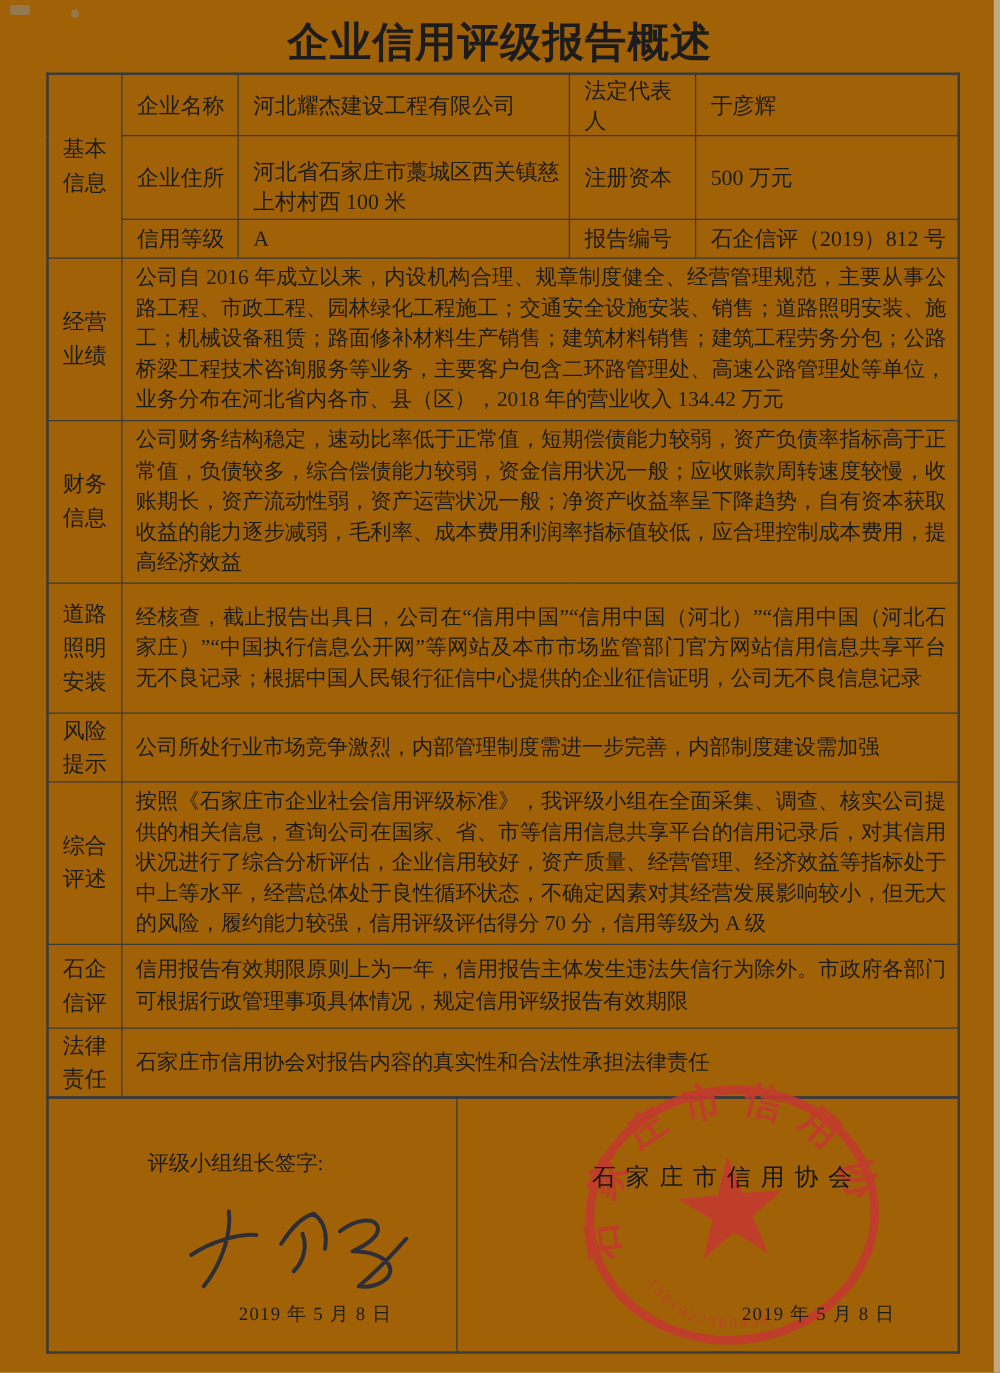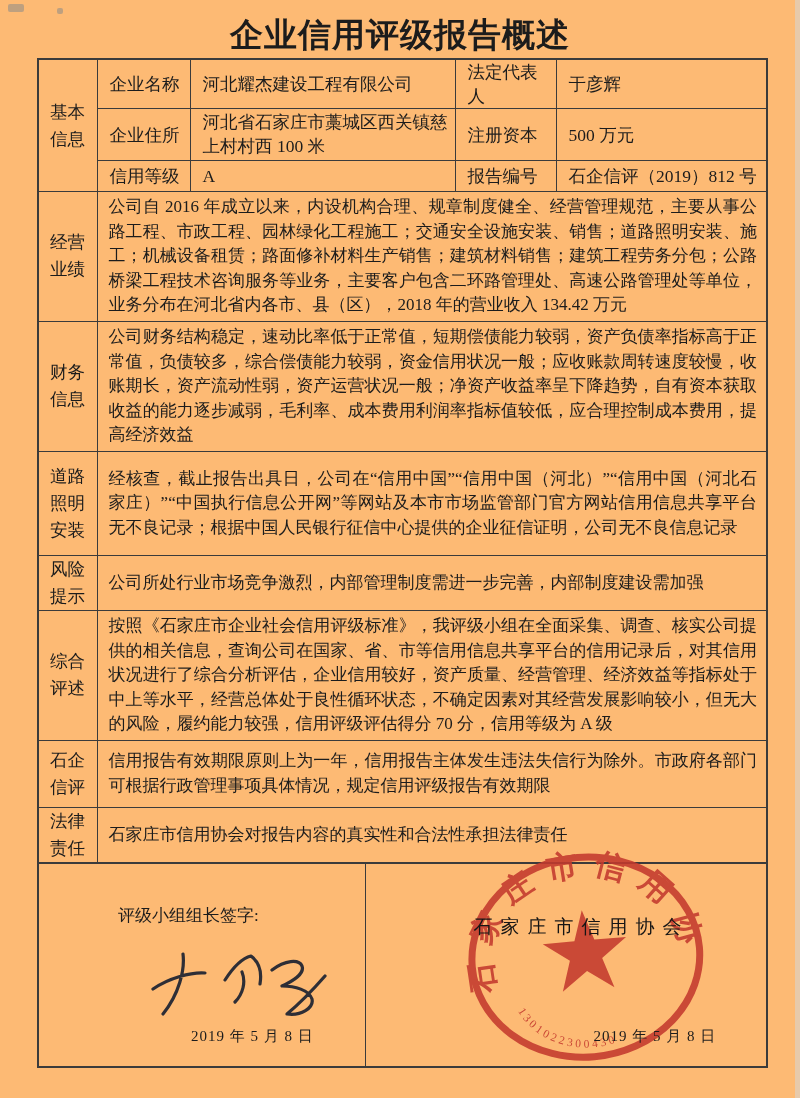--- a/index.html
+++ b/index.html
@@ -1,25 +1,25 @@
 <!DOCTYPE html>
 <html><head>
 <meta charset="utf-8">
 <style>
   html,body{margin:0;padding:0;}
   body{background:#e9e7e3;font-family:"Liberation Serif","DejaVu Serif",serif;}
-  .page{position:relative;width:800px;height:1098px;margin:0 auto;background:#fdba74;color:#1c1c1c;overflow:hidden;}
+  .page{position:relative;width:800px;height:1098px;margin:0 auto;background:#a16207;color:#1c1c1c;overflow:hidden;}
   .speck{position:absolute;background:#8a8a88;opacity:.55;border-radius:2px;}
   .edge-shade{position:absolute;right:0;top:0;width:5px;height:100%;background:#d9d6d0;opacity:.6;}
   .title{margin:0;padding-top:12px;height:46px;line-height:46px;text-align:center;
          font-size:33px;font-weight:bold;letter-spacing:1px;}
   .tbl{border-collapse:collapse;table-layout:fixed;width:729px;margin-left:37px;
        border:2px solid #3b3b3b;}
   .tbl td{border:1px solid #3b3b3b;vertical-align:middle;overflow:visible;}
-  .sec{padding:0 11px;font-size:17.5px;line-height:27px;word-break:break-all;}
+  .sec{text-align:center;padding:0 11px;font-size:17.5px;line-height:27px;word-break:break-all;}
   .fl{padding:0 4px 0 12px;font-size:17.5px;}
   .fv{padding:0 6px 0 12px;font-size:17.5px;}
   .bt{padding:3px 9px 3px 11px;font-size:17px;line-height:24.6px;text-align:justify;word-break:break-all;}
   .sig-tbl{margin-top:-2px;}
   .sig-head{text-align:center;font-size:17.5px;height:30px;}
   .sig-cell{position:relative;height:200px;}
   .leader-label{position:absolute;left:79px;top:40px;font-size:17px;}
   .hand-sig{position:absolute;left:100px;top:78px;}
   .date{position:absolute;font-size:15px;letter-spacing:1px;}
   .date-left{left:152px;top:163px;}
@@ -49,21 +49,21 @@
     <tbody>
         <tr style="height:44px">
       <td class="sec" rowspan="3">基本信息</td>
       <td class="fl">企业名称</td>
       <td class="fv">河北耀杰建设工程有限公司</td>
       <td class="fl">法定代表人</td>
       <td class="fv">于彦辉</td>
     </tr>
     <tr style="height:52px">
       <td class="fl">企业住所</td>
-      <td class="fv" style="line-height:24px;padding-top:0;padding-bottom:2px;margin-top:31px;">河北省石家庄市藁城区西关镇慈上村村西 100 米</td>
+      <td class="fv" style="line-height:24px;padding-top:16px;padding-bottom:2px;margin-top:31px;">河北省石家庄市藁城区西关镇慈上村村西 100 米</td>
       <td class="fl">注册资本</td>
       <td class="fv">500 万元</td>
     </tr>
     <tr style="height:31px">
       <td class="fl">信用等级</td>
       <td class="fv">A</td>
       <td class="fl">报告编号</td>
       <td class="fv">石企信评（2019）812 号</td>
     </tr>
     <tr style="height:122px">

